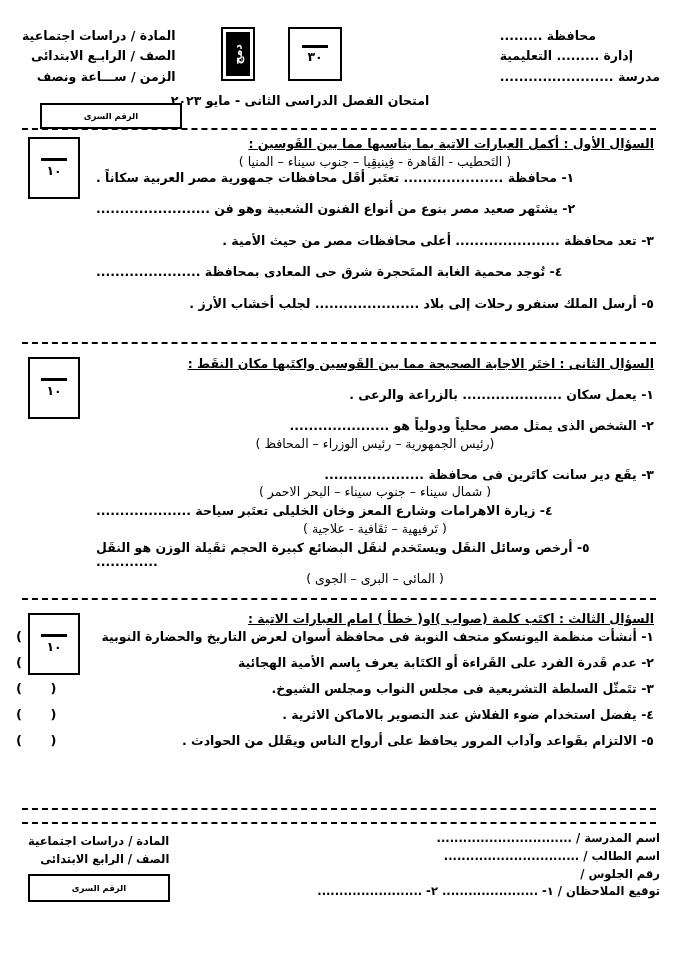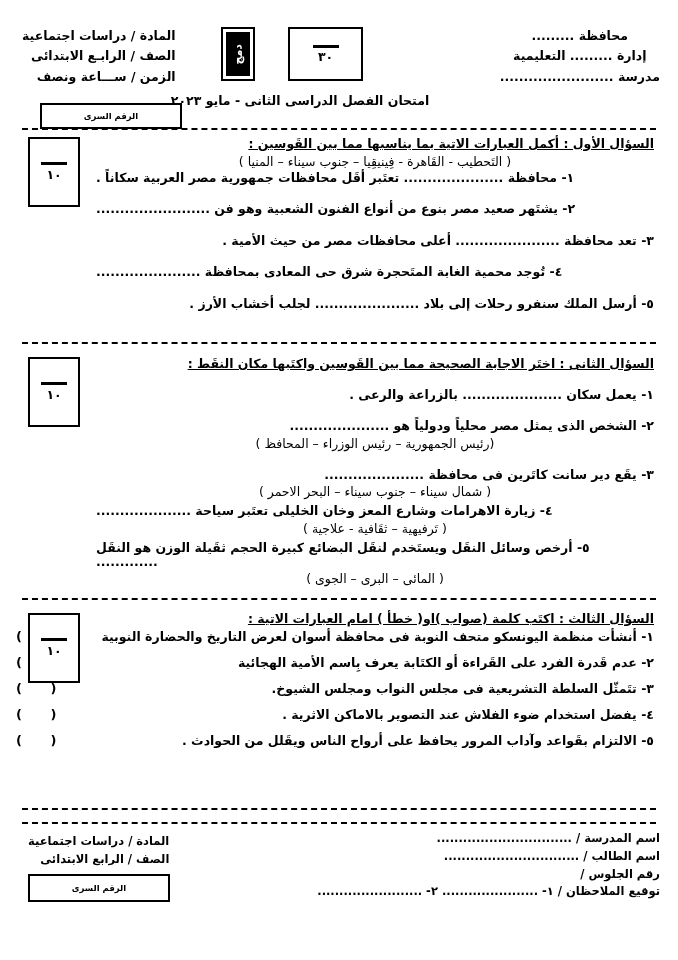--- a/index.html
+++ b/index.html
@@ -26,21 +26,21 @@
 
   
   .header {
     position: relative;
     height: 118px;
   }
   .school-block {
     position: absolute;
     top: 26px;
     right: 18px;
-    text-align: center;
+    text-align: left;
     font-size: 12.5px;
     font-weight: bold;
     line-height: 1.62;
     direction: rtl;
     white-space: nowrap;
   }
   .subject-block {
     position: absolute;
     top: 26px;
     left: 22px;
@@ -77,21 +77,21 @@
     font-size: 11px;
     font-weight: bold;
     writing-mode: vertical-rl;
     transform: rotate(180deg);
     letter-spacing: 0px;
   }
   .total-box {
     position: absolute;
     top: 27px;
     left: 288px;
-    width: 75px;
+    width: 54px;
     height: 54px;
     border: 2px solid #000;
     box-sizing: border-box;
     display: flex;
     flex-direction: column;
     align-items: center;
     justify-content: center;
   }
   .total-box .frac-line {
     width: 26px;
@@ -145,21 +145,21 @@
   .div-q1 { position: absolute; top: 128px; left: 0; right: 0; }
   .div-q2 { position: absolute; top: 342px; left: 0; right: 0; }
   .div-q3 { position: absolute; top: 598px; left: 0; right: 0; }
   .div-f1 { position: absolute; top: 808px; left: 0; right: 0; }
   .div-f2 { position: absolute; top: 822px; left: 0; right: 0; }
 
   
   .mark-box {
     position: absolute;
     width: 52px;
-    height: 70px;
+    height: 62px;
     border: 2px solid #000;
     box-sizing: border-box;
     background: #fff;
     display: flex;
     flex-direction: column;
     align-items: center;
     justify-content: center;
     left: 28px;
     z-index: 4;
   }

